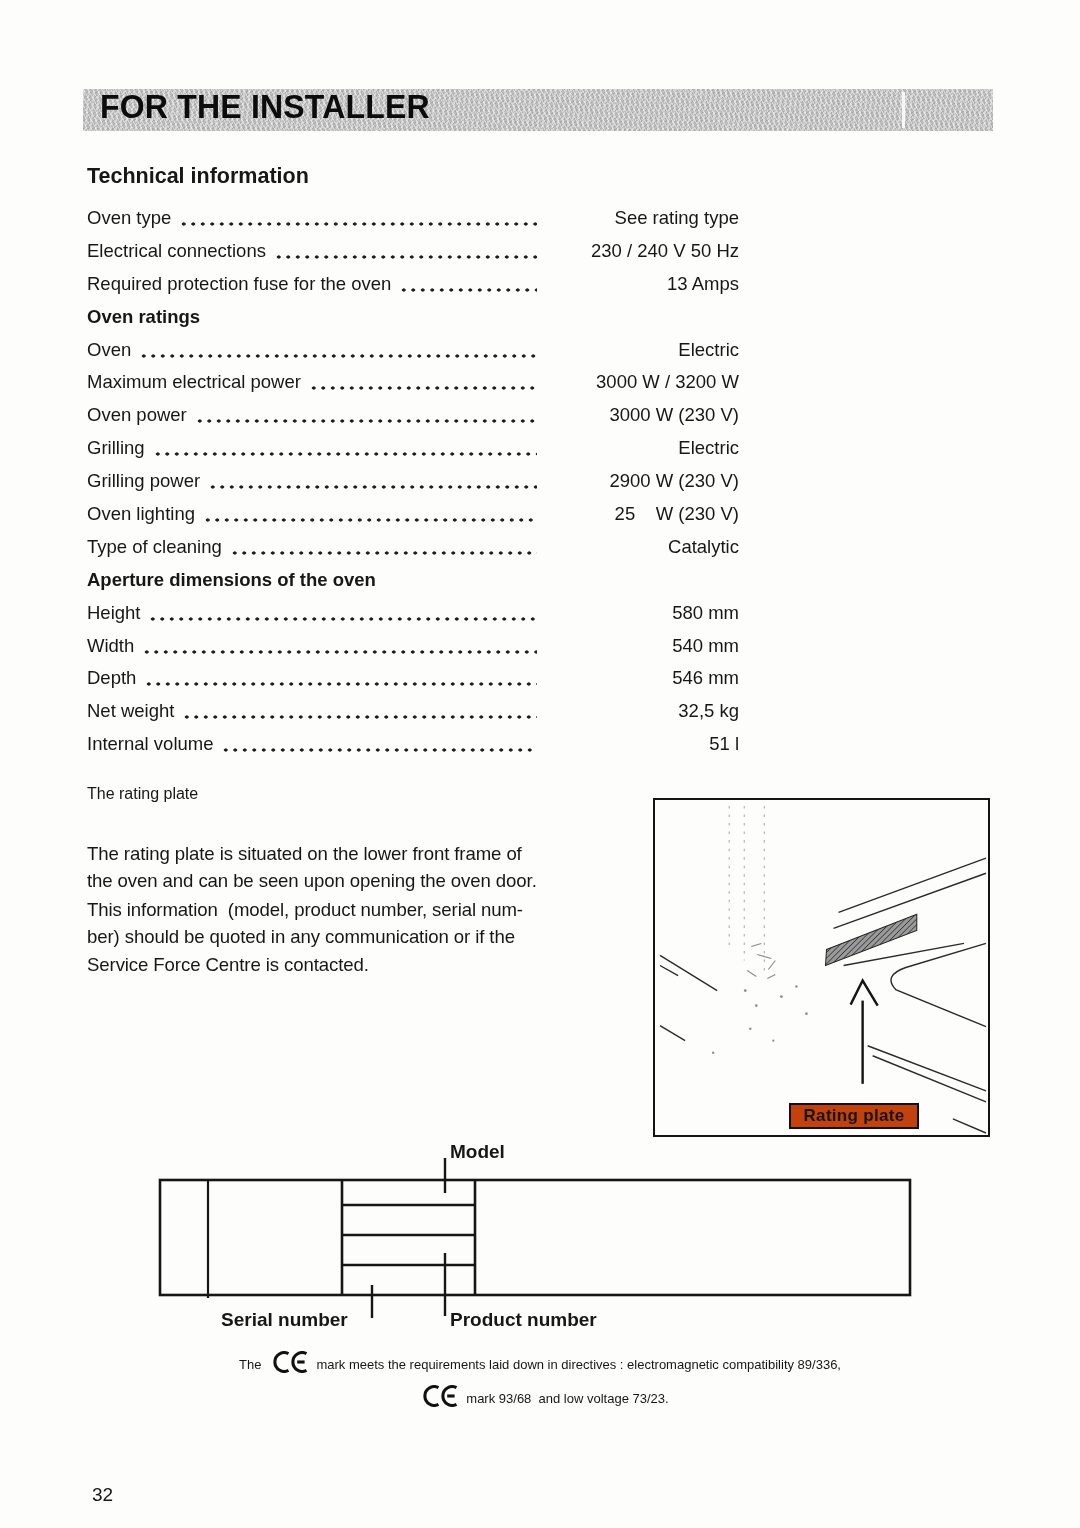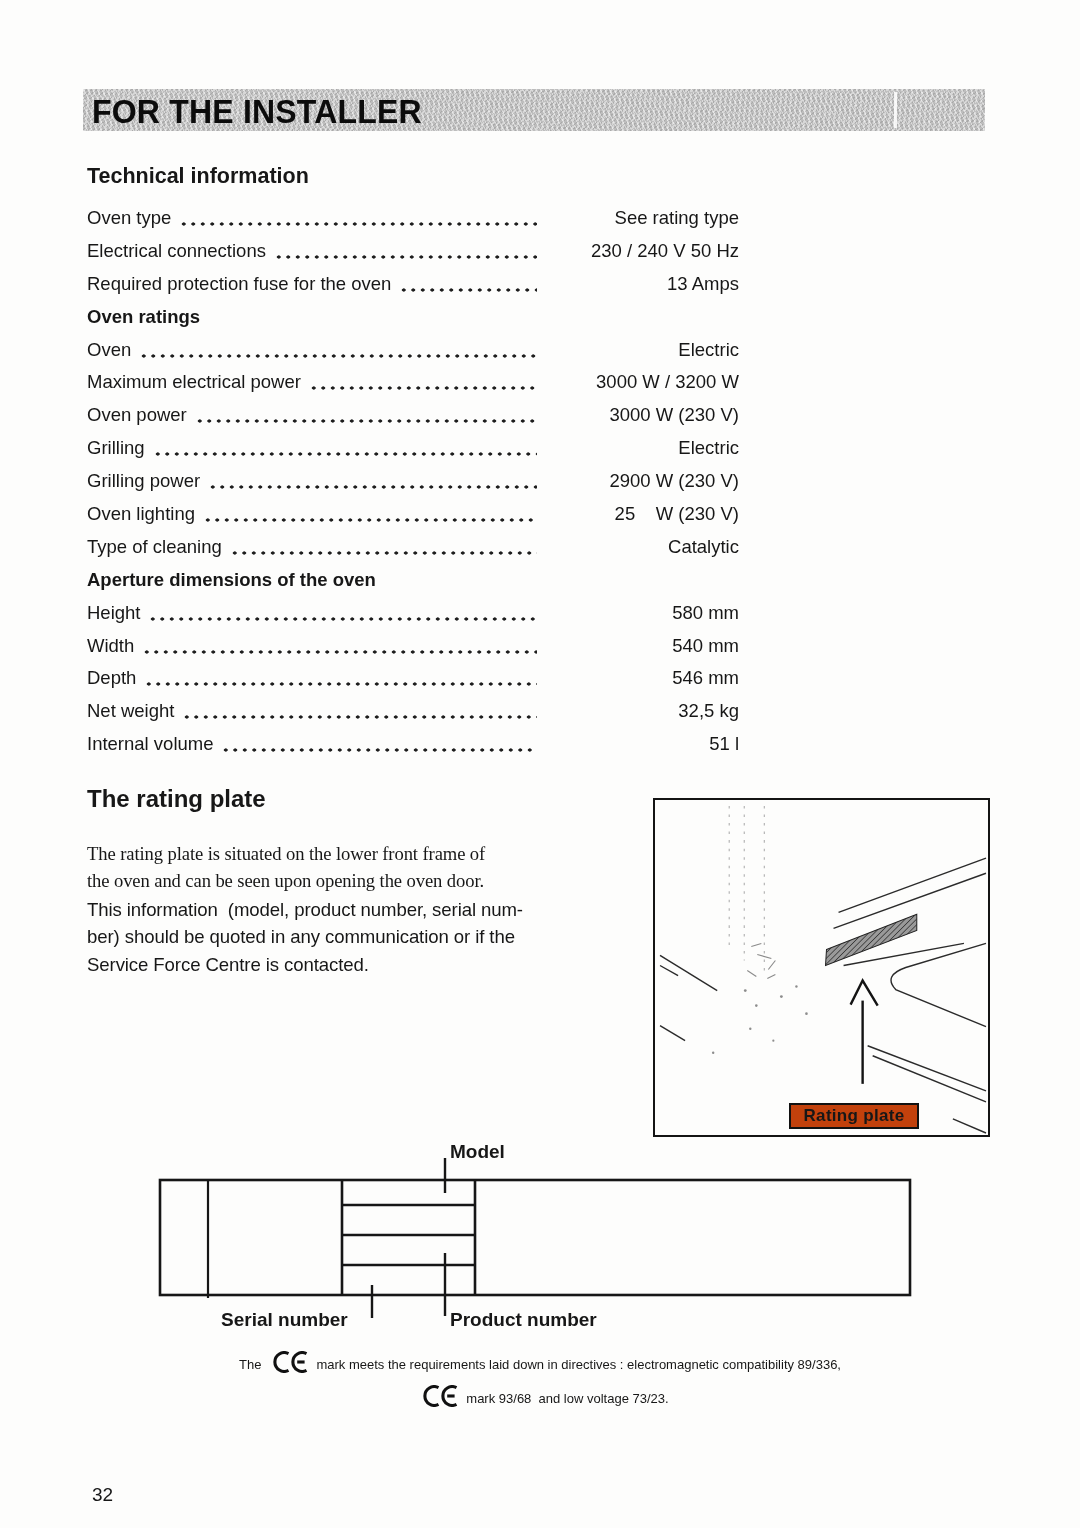--- a/index.html
+++ b/index.html
@@ -9,48 +9,48 @@
     margin:0 auto;
   }
   
   .header-bar{
     position:absolute;left:83px;top:89px;width:902px;height:42px;
     background:
       repeating-linear-gradient(61deg, rgba(255,255,255,.45) 0 1px, rgba(0,0,0,0) 1px 4px),
       repeating-linear-gradient(-37deg, rgba(70,70,70,.16) 0 1px, rgba(0,0,0,0) 1px 3px),
       repeating-linear-gradient(95deg, rgba(255,255,255,.28) 0 2px, rgba(150,150,150,.22) 2px 5px),
       var(--bar-gray,#c8c8c8);
-    display:flex;align-items:flex-end;
+    display:flex;align-items:flex-start;padding-left:8px;
   }
   .header-bar::after{
     content:"";position:absolute;right:88px;top:3px;bottom:3px;width:3px;
     background:rgba(255,255,255,.85);
   }
   .header-title{
     font-size:32px;font-weight:bold;letter-spacing:.2px;padding-left:9px;color:#0c0c0c;
     transform:scaleY(1.02);
   }
   
   .tech-heading{position:absolute;left:87px;top:164px;margin:0;font-size:21.5px;font-weight:bold;}
-  .rp-heading{position:absolute;left:87px;top:785px;margin:0;font-size:24px;font-weight:bold;}
+  .rp-heading{position:absolute;left:87px;top:785px;margin:0;font-size:16px;font-weight:normal;}
   
   .spec-list{position:absolute;left:87px;top:202px;width:652px;text-align:right;}
   .srow{display:flex;height:32.9px;line-height:32.9px;font-size:18.5px;}
   .srow .lbl{white-space:pre;}
   .srow.subhead{font-weight:bold;}
   .srow .leader{
     flex:1;margin:0 10px 0 8px;
     background-image:radial-gradient(circle,#1c1c1c 1.5px,rgba(0,0,0,0) 1.7px);
     background-size:9.5px 4px;background-repeat:repeat-x;background-position:0 20px;
   }
   .srow .val{width:192px;white-space:pre;}
   
   .para{position:absolute;left:87px;font-size:18.6px;line-height:27.4px;letter-spacing:-0.1px;}
   .pline{white-space:pre;}
-  #para1{top:840px;font-family:Liberation Serif, serif;}
+  #para1{top:840px;}
   #para2{top:896px;}
   
   .diagram{
     position:absolute;left:653px;top:798px;width:337px;height:339px;
     border:2.5px solid #141414;box-sizing:border-box;background:#fdfdfc;
   }
   .diagram svg{position:absolute;left:0;top:0;width:100%;height:100%;}
   .rp-label{
     position:absolute;left:134px;top:303px;width:126px;height:22px;
     border:2.5px solid #111;display:flex;align-items:center;justify-content:center;

